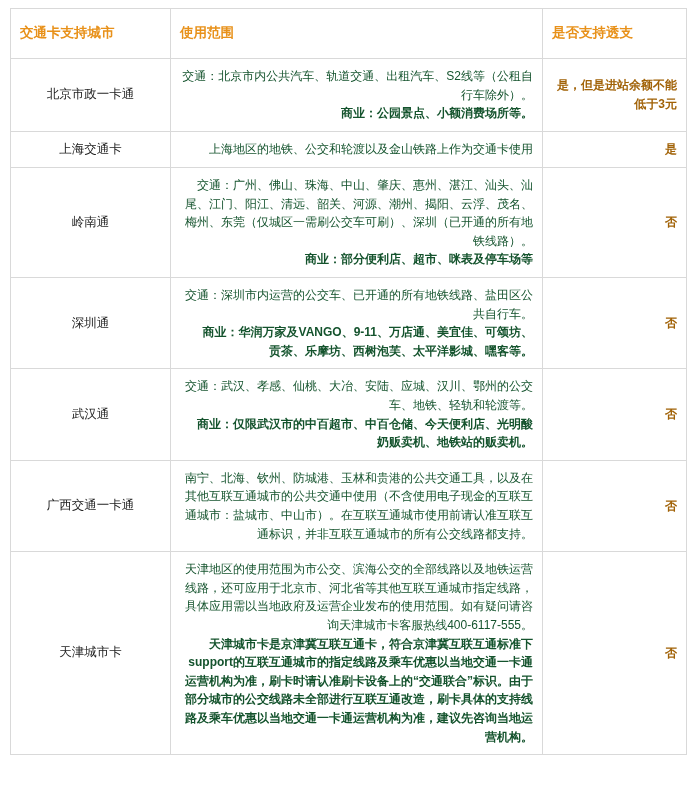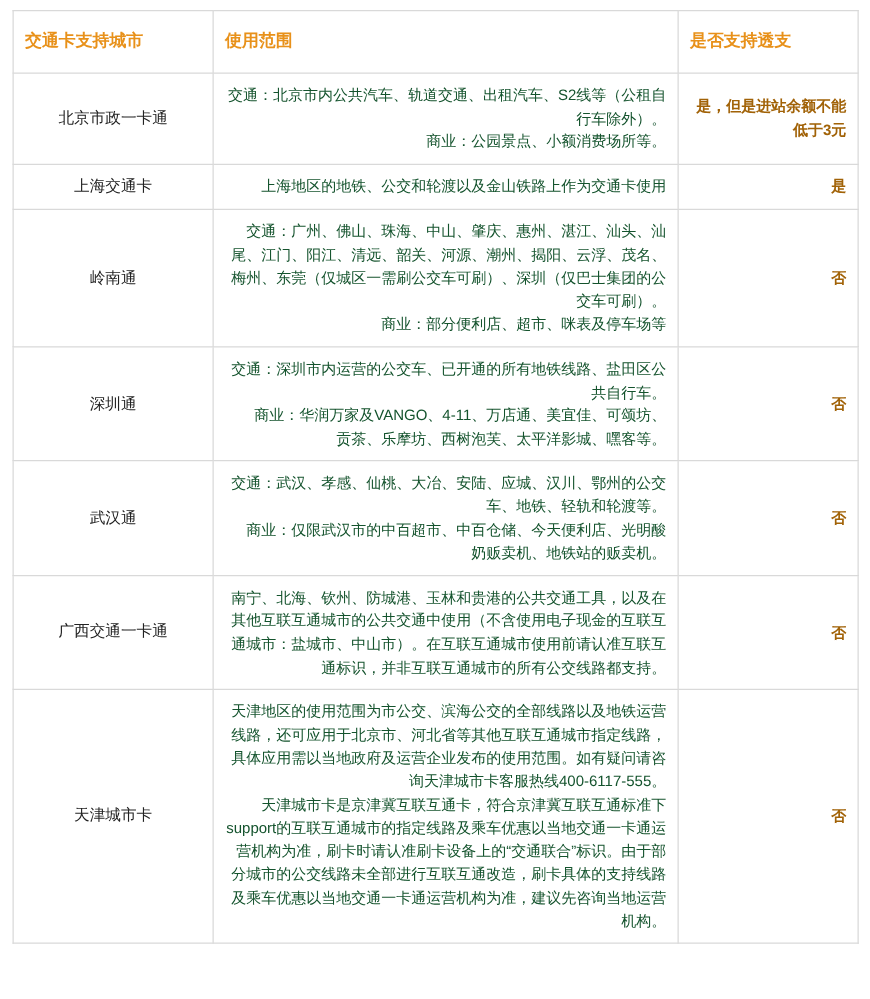--- a/index.html
+++ b/index.html
@@ -52,20 +52,21 @@
   td.scope {
     font-size: 12px;
     color: #14532d;
     text-align: right;
   }
   td.scope .line {
     display: block;
   }
   td.scope .indent {
     text-indent: 1.4em;
+    font-weight: bold;
   }
   td.overdraft {
     font-size: 12px;
     color: #a16207;
     text-align: right;
     font-weight: bold;
   }
 </style>
 </head>
 <body>
@@ -99,31 +100,31 @@
         <td class="name">上海交通卡</td>
         <td class="scope">
           <span class="line">上海地区的地铁、公交和轮渡以及金山铁路上作为交通卡使用</span>
         </td>
         <td class="overdraft">是</td>
       </tr>
 
       <tr>
         <td class="name">岭南通</td>
         <td class="scope">
-          <span class="line">交通：广州、佛山、珠海、中山、肇庆、惠州、湛江、汕头、汕尾、江门、阳江、清远、韶关、河源、潮州、揭阳、云浮、茂名、梅州、东莞（仅城区一需刷公交车可刷）、深圳（仅巴士集团的公交车可刷）。</span>
+          <span class="line">交通：广州、佛山、珠海、中山、肇庆、惠州、湛江、汕头、汕尾、江门、阳江、清远、韶关、河源、潮州、揭阳、云浮、茂名、梅州、东莞（仅城区一需刷公交车可刷）、深圳（已开通的所有地铁线路）。</span>
           <span class="line indent">商业：部分便利店、超市、咪表及停车场等</span>
         </td>
         <td class="overdraft">否</td>
       </tr>
 
       <tr>
         <td class="name">深圳通</td>
         <td class="scope">
           <span class="line">交通：深圳市内运营的公交车、已开通的所有地铁线路、盐田区公共自行车。</span>
-          <span class="line indent">商业：华润万家及VANGO、4-11、万店通、美宜佳、可颂坊、贡茶、乐摩坊、西树泡芙、太平洋影城、嘿客等。</span>
+          <span class="line indent">商业：华润万家及VANGO、9-11、万店通、美宜佳、可颂坊、贡茶、乐摩坊、西树泡芙、太平洋影城、嘿客等。</span>
         </td>
         <td class="overdraft">否</td>
       </tr>
 
       <tr>
         <td class="name">武汉通</td>
         <td class="scope">
           <span class="line">交通：武汉、孝感、仙桃、大冶、安陆、应城、汉川、鄂州的公交车、地铁、轻轨和轮渡等。</span>
           <span class="line indent">商业：仅限武汉市的中百超市、中百仓储、今天便利店、光明酸奶贩卖机、地铁站的贩卖机。</span>
         </td>

